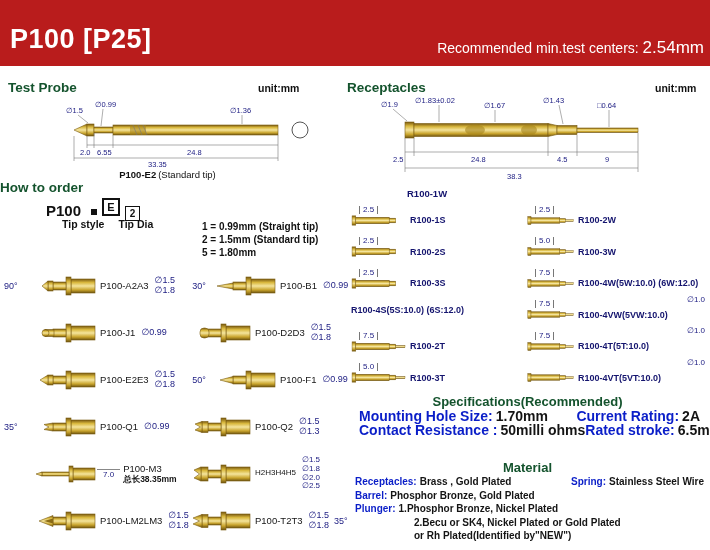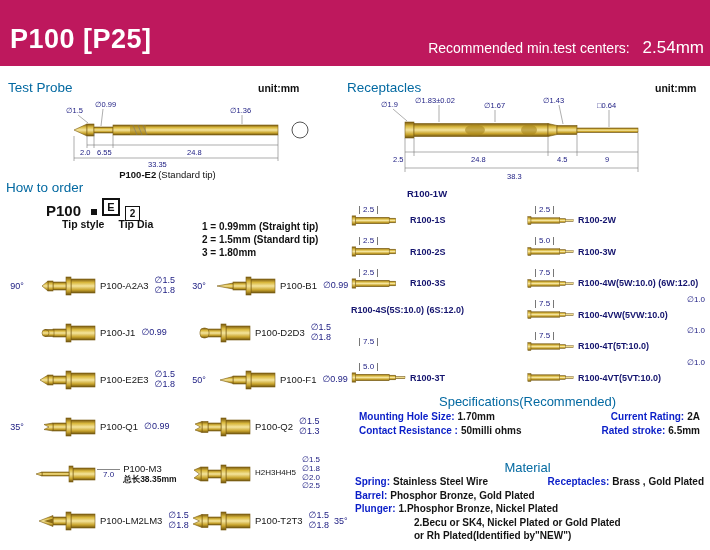--- a/index.html
+++ b/index.html
@@ -1,44 +1,44 @@
 <!DOCTYPE html>
 <html><head>
 <meta charset="utf-8">
 <style>
   *{margin:0;padding:0;box-sizing:border-box}
   body{width:710px;height:550px;font-family:"Liberation Sans",sans-serif;background:#e8e8e8}
   .page{position:relative;width:710px;height:550px;background:#fff;overflow:hidden}
-  .header{position:absolute;left:0;top:0;width:710px;height:66px;background:#be185d;color:#fff}
+  .header{position:absolute;left:0;top:0;width:710px;height:66px;background:#b91c1c;color:#fff}
   .title{position:absolute;left:10px;top:24px;font-size:27px;font-weight:700;letter-spacing:.5px}
   .note{position:absolute;right:6px;top:38px;font-size:14px;white-space:nowrap}
-  .note-val{font-size:17px;margin-left:9px}
-  h2{font-size:13.5px;font-weight:400;color:#0369a1;display:inline-block}
+  .note-val{font-size:17px;margin-left:0}
+  h2{font-size:13.5px;font-weight:700;color:#14532d;display:inline-block}
   .center{display:block;text-align:center}
   .unit{position:absolute;font-size:10.5px;font-weight:700;color:#111}
   .left-col{position:absolute;left:0;top:66px;width:345px;height:484px}
   .right-col{position:absolute;left:345px;top:66px;width:365px;height:484px}
   .sec-head{position:absolute;left:8px;top:12px}
   .right-col .sec-head{left:2px}
   .left-col .unit{left:258px;top:16px}
   .right-col .unit{left:310px;top:16px}
   .tp-svg{position:absolute;left:2px;top:32px}
   .tp-caption{position:absolute;left:0;top:103px;width:335px;text-align:center;font-size:9.5px;color:#111}
   .tp-caption b{margin-right:2px}
-  .hto-head{position:absolute;left:6px;top:114px}
+  .hto-head{position:absolute;left:0;top:114px}
   .order-wrap{position:absolute;left:0;top:128px;width:345px;height:66px}
   .order-model{position:absolute;left:46px;top:8px;font-size:15px;font-weight:700;color:#111}
   .conn{position:absolute;left:91px;top:15px;width:6px;height:6px;background:#111}
   .obox{position:absolute;left:102px;top:4px;width:18px;height:18px;border:2px solid #111;font-size:11px;font-weight:700;display:flex;align-items:center;justify-content:center;color:#111}
   .obox2{left:125px;top:12px;width:15px;height:15px;border-width:1.5px;font-size:10px}
   .order-labels{position:absolute;left:62px;top:24px;display:flex;gap:14px;font-size:10.5px;font-weight:700;color:#111}
   .order-notes{position:absolute;left:202px;top:26px;font-size:10px;font-weight:700;color:#111;line-height:13px;white-space:nowrap}
   .variant-grid{position:absolute;left:2px;top:196px;width:343px;display:grid;grid-template-columns:184px 159px;grid-auto-rows:47px}
   .vcell{display:flex;align-items:center;gap:3px;font-size:9px;padding-left:2px;overflow:visible}
-  .vangle{width:26px;flex:0 0 auto;text-align:center;color:#1a1a80;font-size:9px}
+  .vangle{width:26px;flex:0 0 auto;text-align:left;color:#1a1a80;font-size:9px}
   .vangle-r{width:22px;flex:0 0 auto;text-align:center;color:#1a1a80;font-size:9px}
   .vangle-end{margin-left:2px;color:#1a1a80;font-size:9px}
   .vsvg{flex:0 0 auto}
   .vlabel{display:flex;align-items:center;font-weight:400;color:#151515;font-size:9.5px;white-space:nowrap}
   .vcodes{display:flex;flex-direction:row;line-height:9.5px}
   .vdias{display:flex;flex-direction:column;line-height:9.5px;color:#1a1a80;margin-left:3px;font-size:9px}
   .vsmall span{font-size:8px;line-height:8.8px}
   .vlabel-col{display:flex;flex-direction:column;line-height:10px}
   .vnote{font-size:8.5px;font-weight:700;color:#151515}
   .vdraw-col{display:flex;flex-direction:row;align-items:center}
@@ -49,21 +49,21 @@
   .ritem{position:relative;display:flex;flex-direction:column;justify-content:center;padding-left:4px}
   .rtop{height:9px;display:flex;align-items:flex-end}
   .rdim{font-size:8px;line-height:8px;color:#1a1a80;border-left:1px solid #777;border-right:1px solid #777;padding:0 3px;margin-left:8px}
   .rrow{display:flex;align-items:center;gap:3px}
   .rtube-l{width:56px;height:13px;flex:0 0 auto}
   .rtube-r{width:48px;height:13px;flex:0 0 auto}
   .rlabel{font-size:9px;font-weight:700;color:#14146e;white-space:nowrap}
   .rtip{position:absolute;right:4px;top:0;font-size:8px;color:#1a1a80}
   .specs{position:absolute;left:0;top:328px;width:365px}
   .specs h2,.material h2{font-size:13px;width:100%}
-  .spec-row{display:flex;justify-content:space-between;padding:1px 10px 0 14px;font-size:10px;line-height:13px;white-space:nowrap}
+  .spec-row{display:flex;justify-content:space-between;padding:1px 10px 0 14px;font-size:14px;line-height:13px;white-space:nowrap}
   .spec-row.red{padding-left:4px;font-size:9.5px;justify-content:flex-start}
   .lbl{color:#0a1ec8;font-weight:700}
   .val{color:#141414;font-weight:700;margin-left:3px}
   .red .lbl,.red .val{color:#d40000}
   .material{position:absolute;left:0;top:394px;width:365px}
   .mat-row{padding:0 6px 0 10px;font-size:10px;line-height:13.5px;white-space:nowrap}
   .mat-row.flexrow{display:flex;justify-content:space-between}
   .mat-row.indent{padding-left:66px}
   .dim{font:7.5px "Liberation Sans",sans-serif;fill:#1a1a80}
   .ld,.ext,.dl{stroke:#777;stroke-width:.6;fill:none}
@@ -155,21 +155,21 @@
       <span class="conn"></span>
       <span class="obox">E</span>
       <span class="obox obox2">2</span>
       <div class="order-labels">
         <span>Tip style</span>
         <span>Tip Dia</span>
       </div>
       <div class="order-notes">
         <div>1 = 0.99mm (Straight tip)</div>
         <div>2 = 1.5mm (Standard tip)</div>
-        <div>3 = 1.80mm</div>
+        <div>5 = 1.80mm</div>
       </div>
     </div>
 
     <div class="variant-grid">
 
       <div class="vcell">
         <span class="vangle">90°</span>
         <svg class="vsvg" viewBox="0 0 64 26" width="64" height="26">
           <use href="#pbody"></use>
           <rect x="15" y="8" width="5" height="10" fill="url(#gg)" stroke="#7a5c12" stroke-width="0.6"></rect>
@@ -524,20 +524,26 @@
               <use href="#tubeT"></use>
             </svg>
             <span class="rlabel">R100-4VW(5VW:10.0)</span>
           </div>
       </div>
 
       <div class="ritem">
         <div class="rtop">
             <span class="rdim">7.5</span>
           </div>
+        <div class="rrow">
+            <svg class="rtube-l" viewBox="0 0 60 14">
+              <use href="#tubeT"></use>
+            </svg>
+            <span class="rlabel">R100-2T</span>
+          </div>
       </div>
       <div class="ritem">
         <span class="rtip">∅1.0</span>
         <div class="rtop">
             <span class="rdim">7.5</span>
           </div>
         <div class="rrow">
             <svg class="rtube-r" viewBox="0 0 60 14">
               <use href="#tubeT"></use>
             </svg>
@@ -577,22 +583,22 @@
       </div>
       <div class="spec-row">
         <span class="pair"><span class="lbl">Contact Resistance :</span><span class="val">50milli ohms</span></span>
         <span class="pair"><span class="lbl">Rated stroke:</span><span class="val">6.5mm</span></span>
       </div>
     </div>
 
     <div class="material">
       <h2 class="center">Material</h2>
       <div class="mat-row flexrow">
+        <span class="pair"><span class="lbl">Receptacles:</span><span class="val">Brass , Gold Plated</span></span>
         <span class="pair"><span class="lbl">Spring:</span><span class="val">Stainless Steel Wire</span></span>
-        <span class="pair"><span class="lbl">Receptacles:</span><span class="val">Brass , Gold Plated</span></span>
       </div>
       <div class="mat-row"><span class="lbl">Barrel:</span><span class="val">Phosphor Bronze, Gold Plated</span></div>
       <div class="mat-row"><span class="lbl">Plunger:</span><span class="val">1.Phosphor Bronze, Nickel Plated</span></div>
       <div class="mat-row indent"><span class="val">2.Becu or SK4, Nickel Plated or Gold Plated</span></div>
       <div class="mat-row indent"><span class="val">or Rh Plated(Identified by"NEW")</span></div>
     </div>
 
   </section>
 </div>
 

